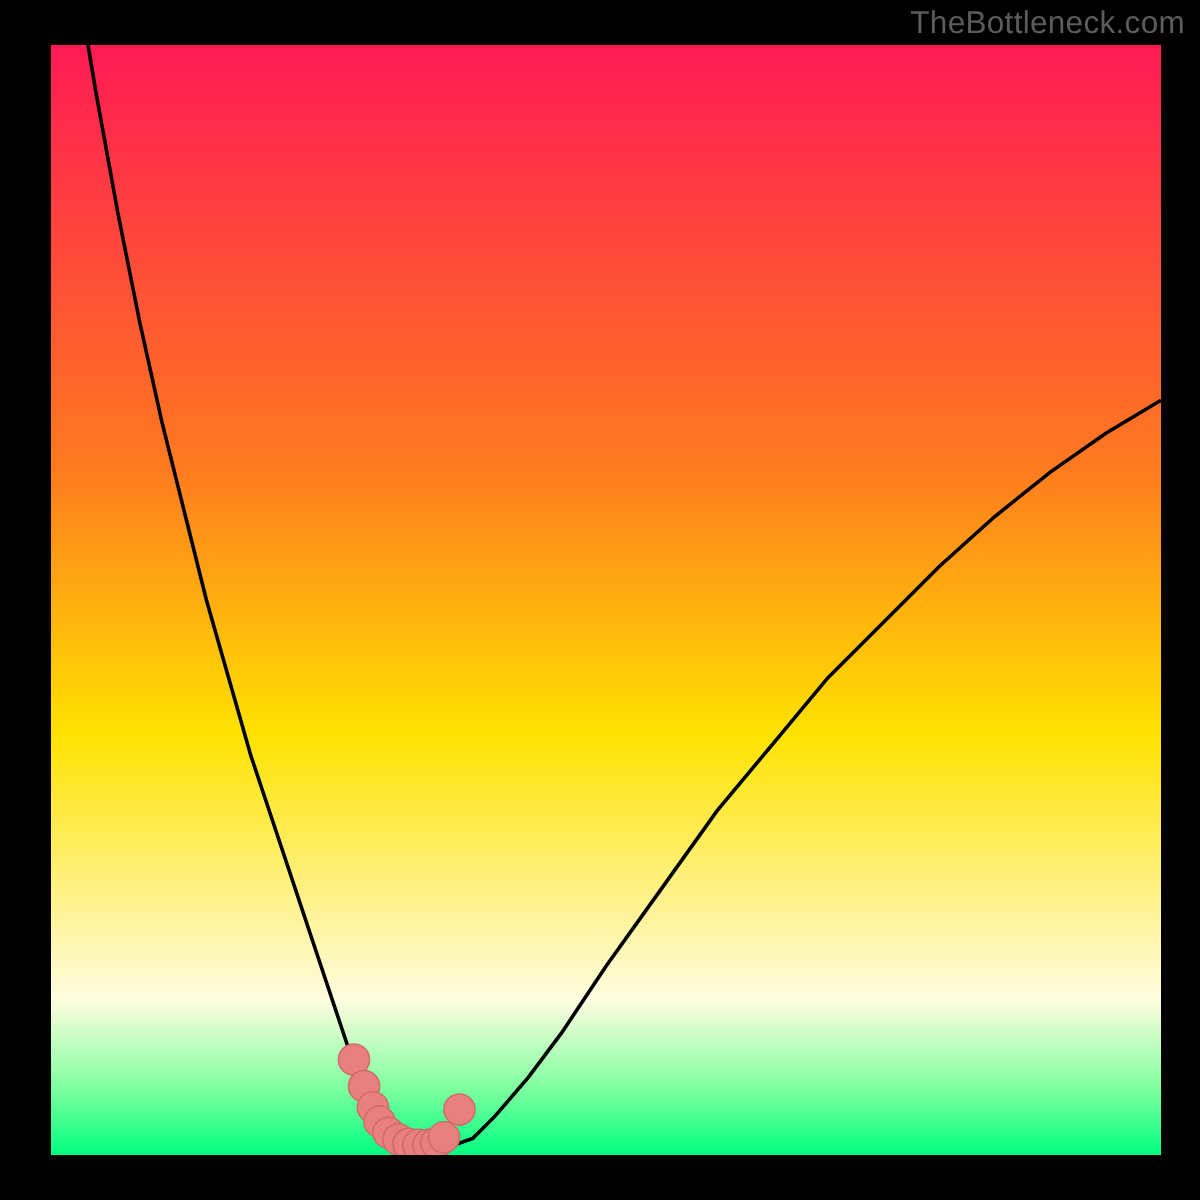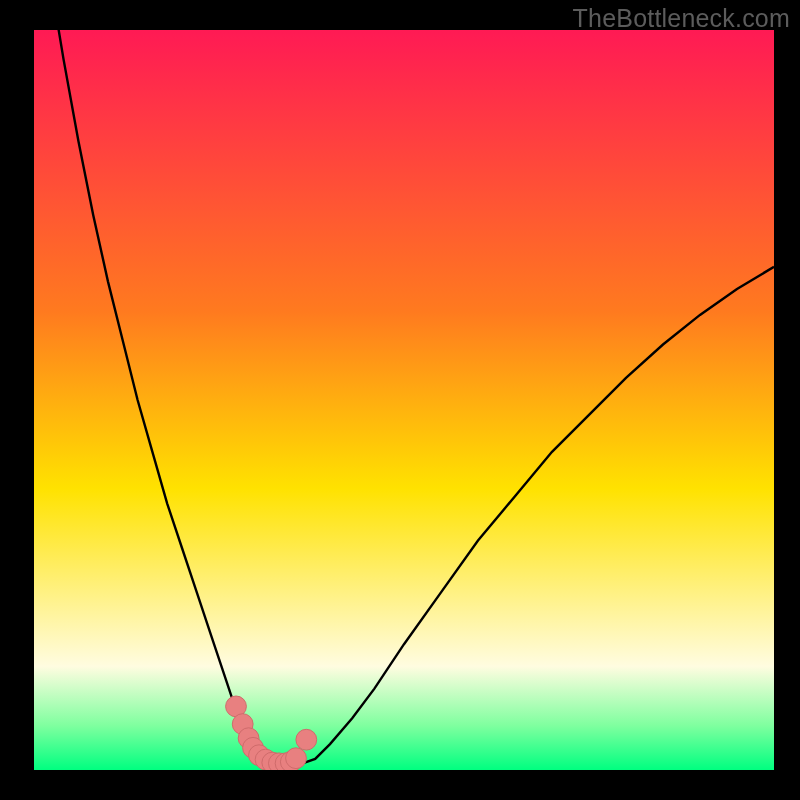--- a/index.html
+++ b/index.html
@@ -13,21 +13,21 @@
   }
   .stage {
     position: relative;
     width: 800px;
     height: 800px;
   }
   .watermark {
     position: absolute;
     top: 4px;
     right: 10px;
-    font-size: 25px;
+    font-size: 21px;
     font-weight: 500;
     color: #5c5c5c;
     letter-spacing: 0.2px;
     z-index: 10;
   }
   svg.plot {
     position: absolute;
     top: 0;
     left: 0;
   }

